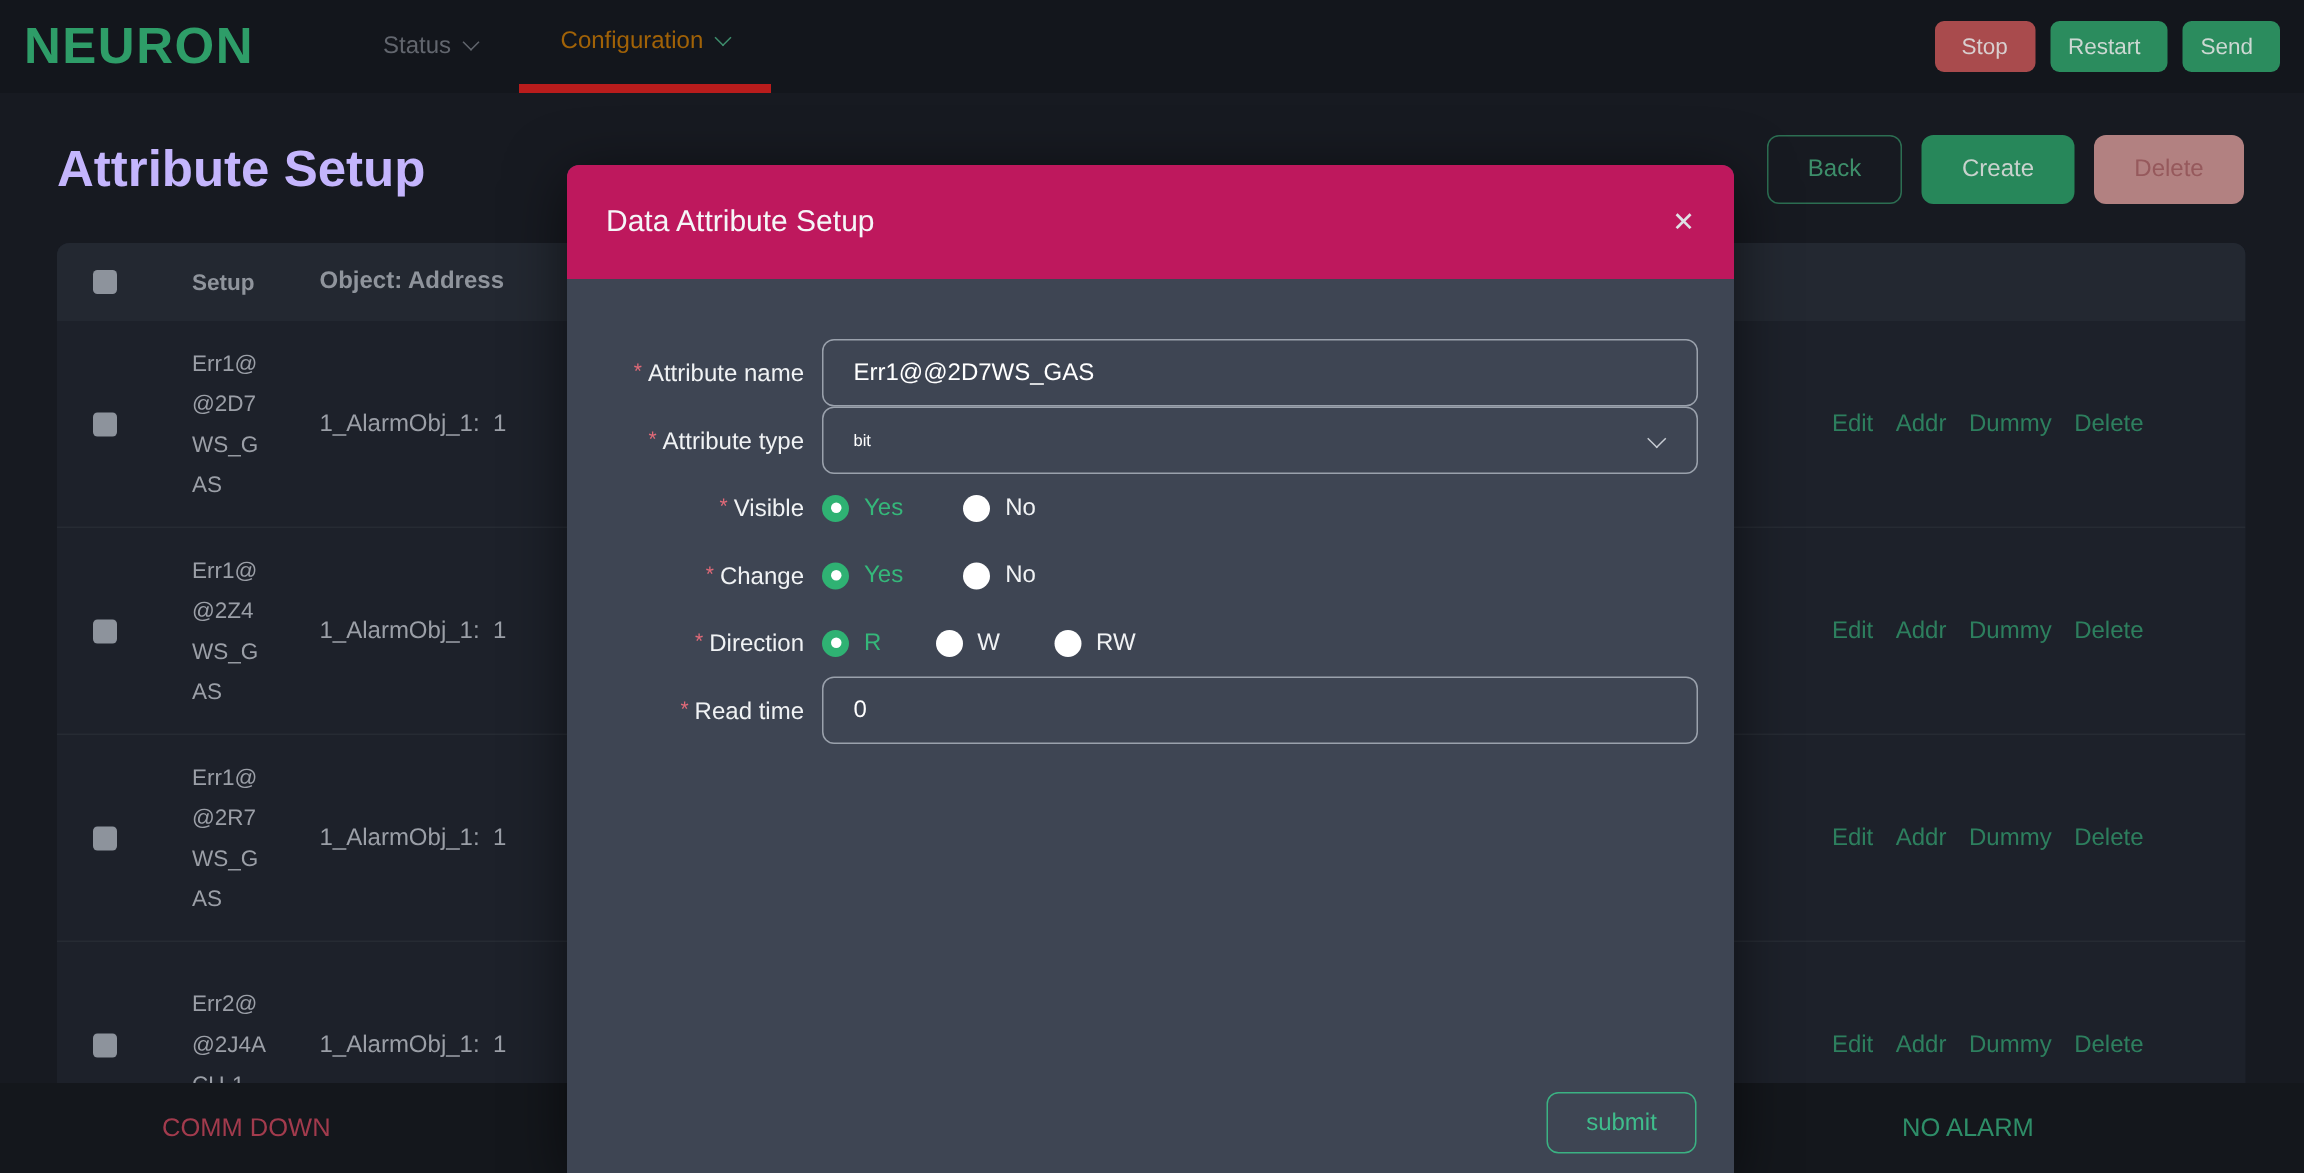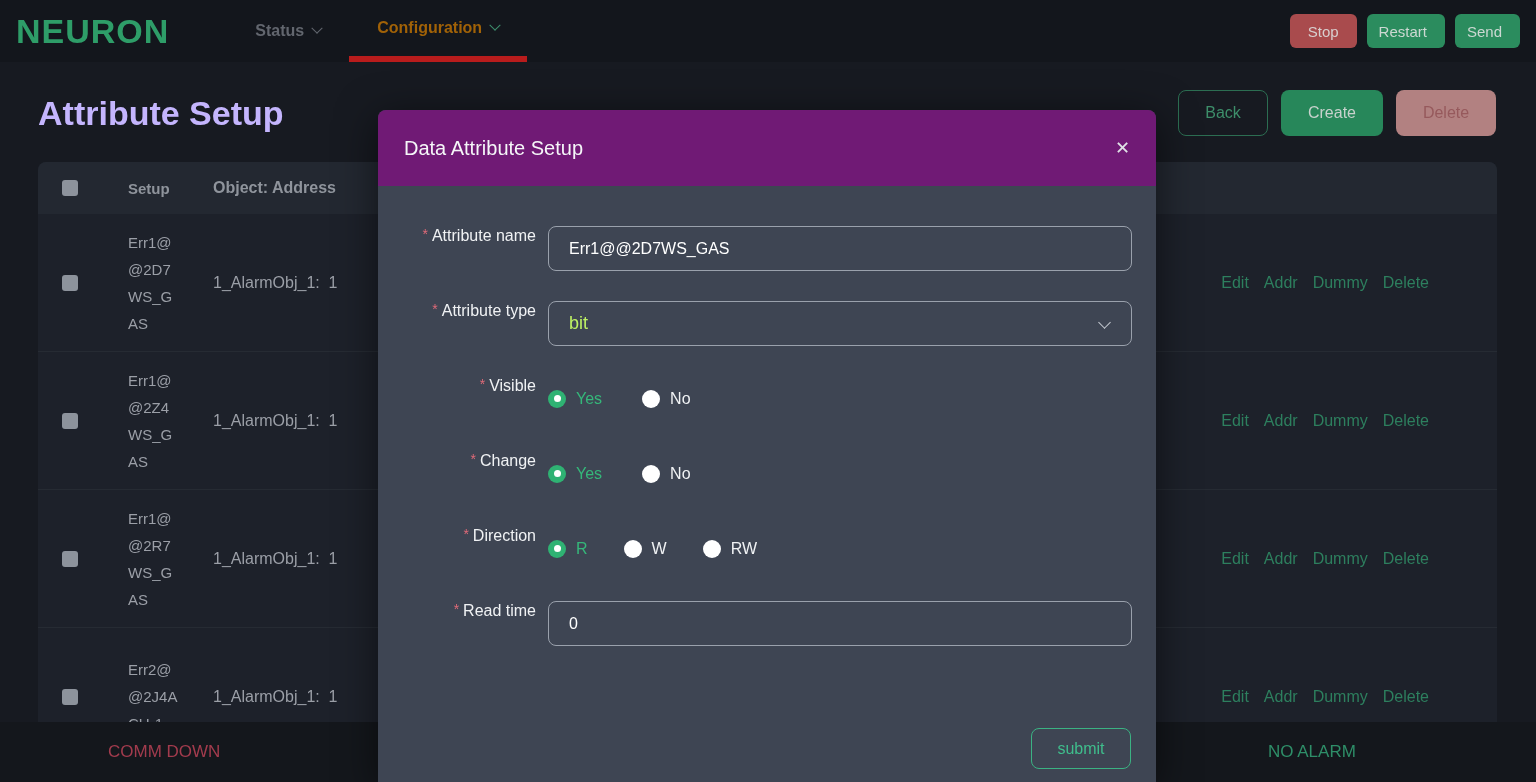--- a/index.html
+++ b/index.html
@@ -4,21 +4,21 @@
 <style>
   * { margin:0; padding:0; box-sizing:border-box; }
   html,body { background:#0e1014; }
   body { font-family:"Liberation Sans", sans-serif; }
   #app { position:relative; width:1536px; height:782px; overflow:hidden; background:#171a21; }
 
   
   .navbar { position:absolute; top:0; left:0; width:1536px; height:62px; background:#13161c; display:flex; align-items:center; z-index:20; }
   .logo { margin-left:16px; font-size:34px; font-weight:bold; letter-spacing:1px; color:#2e9d68; }
   .nav-menu { display:flex; margin-left:58px; height:100%; }
-  .nav-item { display:flex; align-items:center; gap:9px; padding:0 28px; height:100%; font-size:16px; color:#62666e; cursor:pointer;font-weight:bold; }
+  .nav-item { display:flex; align-items:center; gap:9px; padding:0 28px; height:100%; font-size:16px; color:#62666e; cursor:pointer; }
   .nav-item.active { color:#a16207; border-bottom:6px solid #b91c1c; }
   .chev { width:8px; height:8px; border-right:1.5px solid #62666e; border-bottom:1.5px solid #62666e; transform:rotate(45deg) translate(-2px,-2px); }
   .nav-item.active .chev { border-color:#3e8e6d; }
   .nav-buttons { margin-left:auto; margin-right:16px; display:flex; gap:10px; }
   .nav-btn { height:34px; padding:0 18px; border:none; border-radius:6px; font-size:15px; cursor:pointer; font-family:inherit; }
   .btn-stop { background:#a94b4d; color:#d8cfcf; }
   .btn-restart, .btn-send { background:#2b8c5e; color:#ccd8d2;padding-left:12px; }
 
   
   .page-title { position:absolute; left:38px; top:94px; font-size:34px; font-weight:bold; color:#c4b5fd; }
@@ -40,30 +40,30 @@
   .cell-actions { margin-left:auto; margin-right:68px; display:flex; gap:15px; }
   .cell-actions span { color:#2d7f5e; cursor:pointer; }
 
   
   .footer { position:absolute; left:0; top:722px; width:1536px; height:60px; background:#14171c; z-index:20; }
   .comm-status { position:absolute; left:108px; top:20px; font-size:17px; color:#a23b4d; }
   .alarm-status { position:absolute; left:1268px; top:20px; font-size:17px; color:#2e8e68; }
 
   
   .modal { position:absolute; left:378px; top:110px; width:778px; height:672px; background:#3e4553; border-radius:8px 8px 0 0; z-index:50; box-shadow:0 8px 40px rgba(0,0,0,.55); }
-  .modal-header { height:76px; background:#701a75; border-radius:8px 8px 0 0; display:flex; align-items:center; }
+  .modal-header { height:76px; background:#be185d; border-radius:8px 8px 0 0; display:flex; align-items:center; }
   .modal-title { margin-left:26px; font-size:20px; color:#f5f6f8; }
   .modal-close { margin-left:auto; margin-right:26px; font-size:18px; color:#dfe2e6; cursor:pointer; }
   .modal-body { padding-top:40px; }
-  .form-row { display:flex; height:45px; margin-bottom:30px; }
+  .form-row { display:flex; align-items:center; height:45px; }
   .form-label { width:158px; flex:none; text-align:right; padding-right:0; font-size:16px; color:#f0f2f4; }
   .req { color:#e06a78; font-size:14px; margin-right:4px; vertical-align:2px; }
   .form-control { flex:1; margin-left:12px; margin-right:24px; height:45px; display:flex; align-items:center; }
   .text-input { width:100%; height:45px; background:transparent; border:1px solid #9aa1ac; border-radius:8px; color:#fff; font-size:16px; padding:0 20px; font-family:inherit; outline:none; }
-  .select-box { position:relative; width:100%; height:45px; border:1px solid #9aa1ac; border-radius:8px; display:flex; align-items:center; padding:0 20px; color:#bef264; font-size:18px; cursor:pointer; }
+  .select-box { position:relative; width:100%; height:45px; border:1px solid #9aa1ac; border-radius:8px; display:flex; align-items:center; padding:0 20px; color:#ffffff; font-size:11px; cursor:pointer; }
   .select-chev { position:absolute; right:22px; top:16px; width:9px; height:9px; border-right:1.5px solid #c7ccd3; border-bottom:1.5px solid #c7ccd3; transform:rotate(45deg); }
   .radio-group { display:flex; align-items:center; gap:40px; }
   .radio-group.wide { gap:36px; }
   .radio-opt { display:flex; align-items:center; gap:10px; cursor:pointer; }
   .radio-circle { width:18px; height:18px; border-radius:50%; background:#ffffff; position:relative; flex:none; }
   .radio-opt.selected .radio-circle { background:#2fb273; }
   .radio-opt.selected .radio-circle::after { content:""; position:absolute; left:5.5px; top:5.5px; width:7px; height:7px; border-radius:50%; background:#ffffff; }
   .radio-label { font-size:16px; color:#f0f2f4; }
   .radio-opt.selected .radio-label { color:#35b77a; }
   .submit-btn { position:absolute; right:25px; bottom:13px; width:100px; height:41px; background:transparent; border:1px solid #3bb283; border-radius:8px; color:#3fbd8c; font-size:16px; font-family:inherit; cursor:pointer; }

